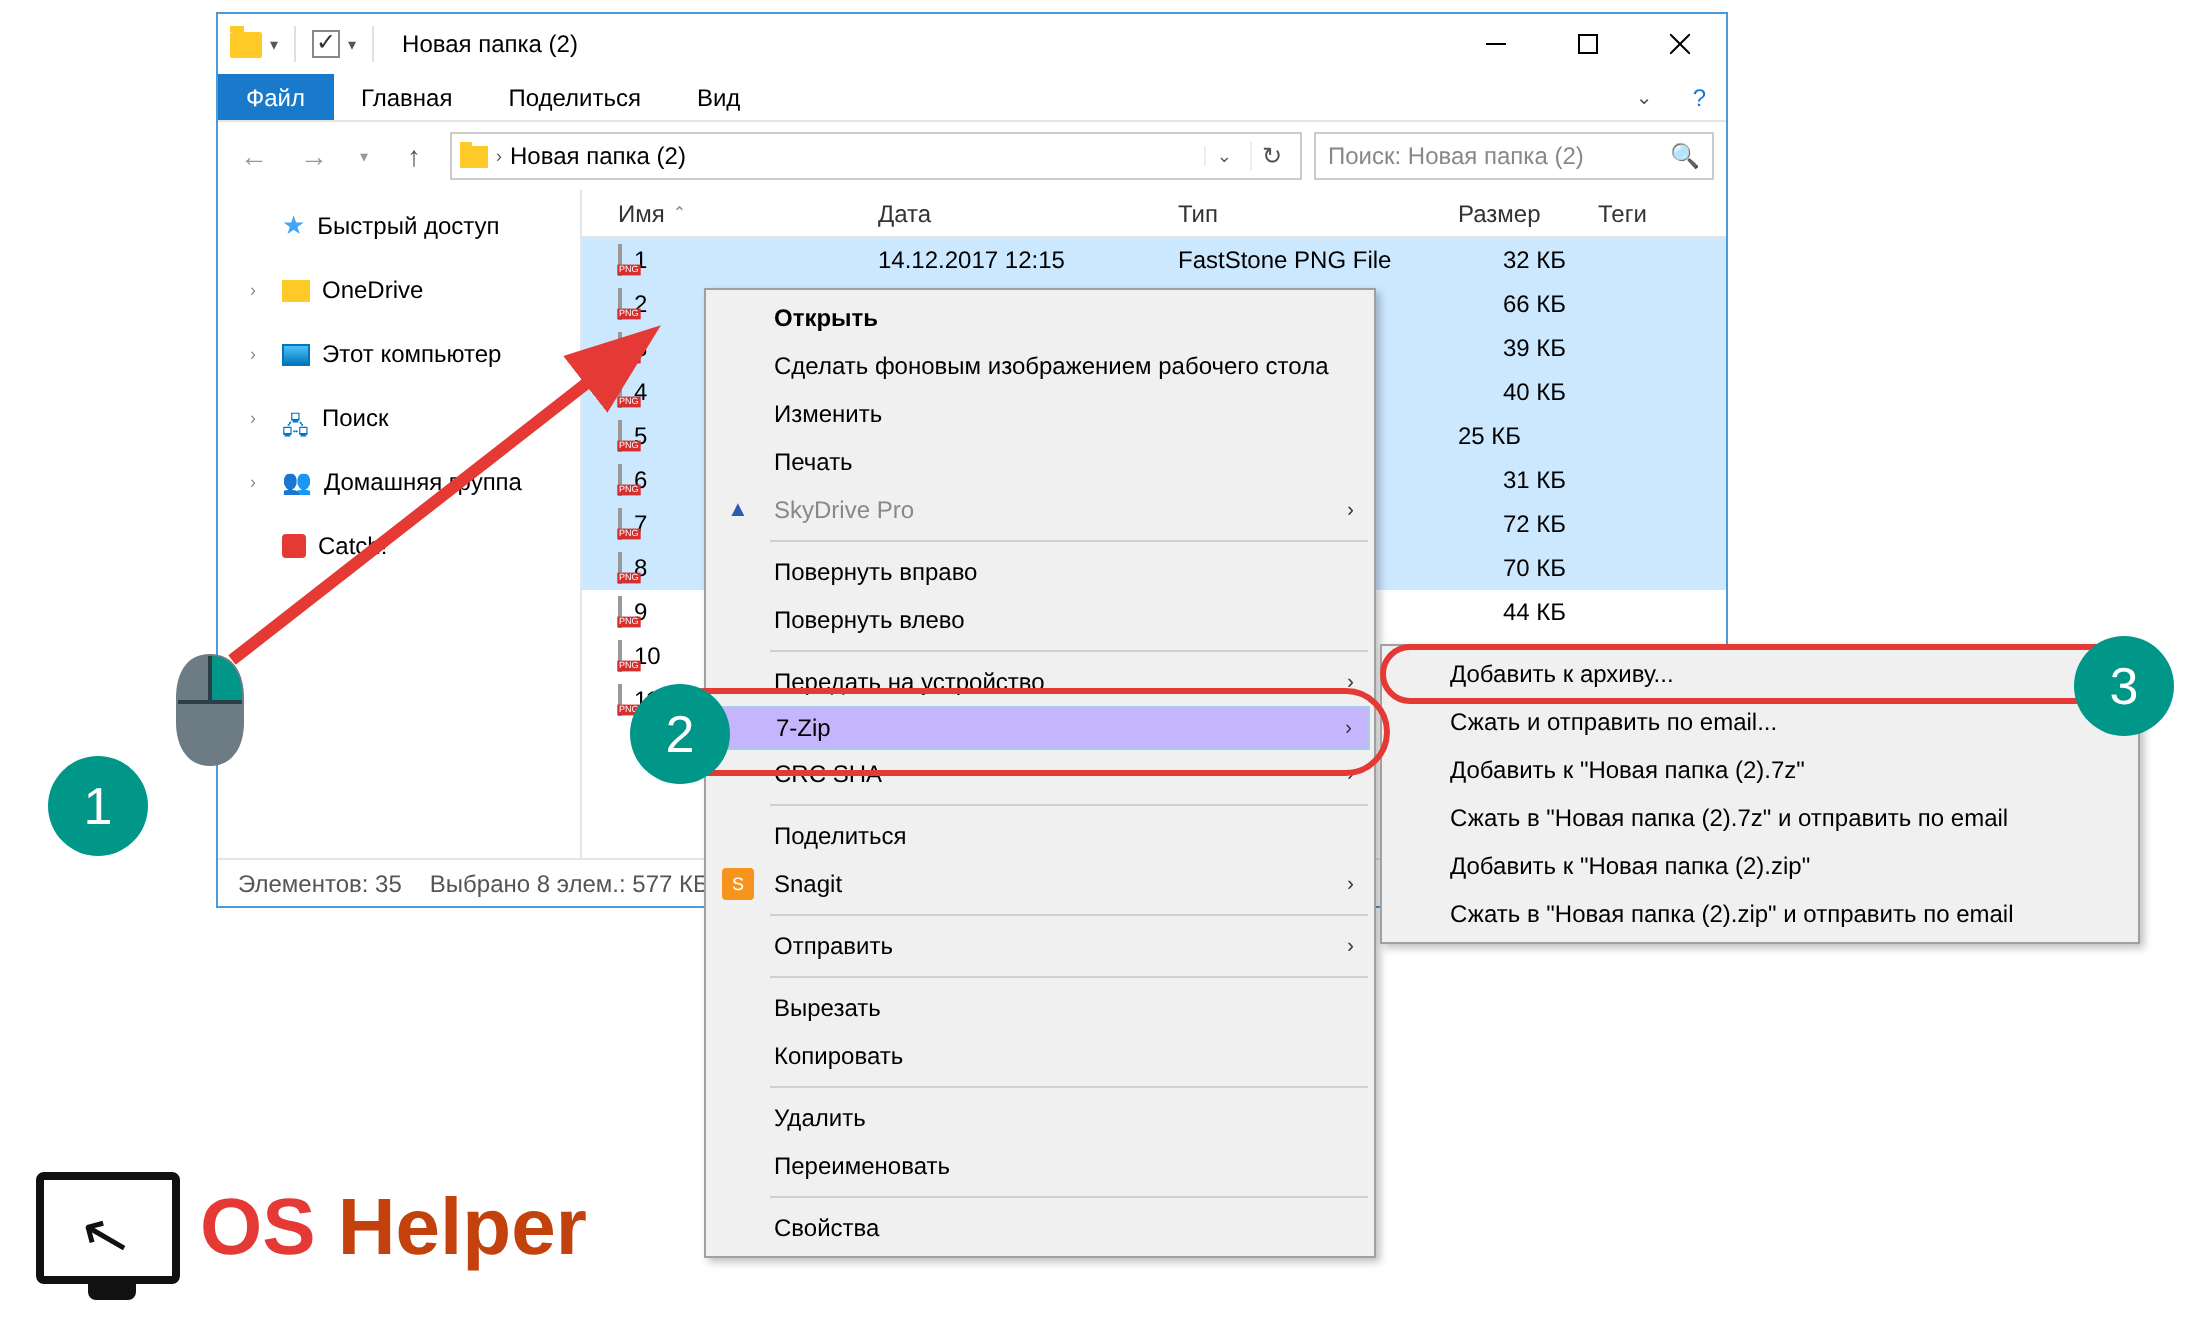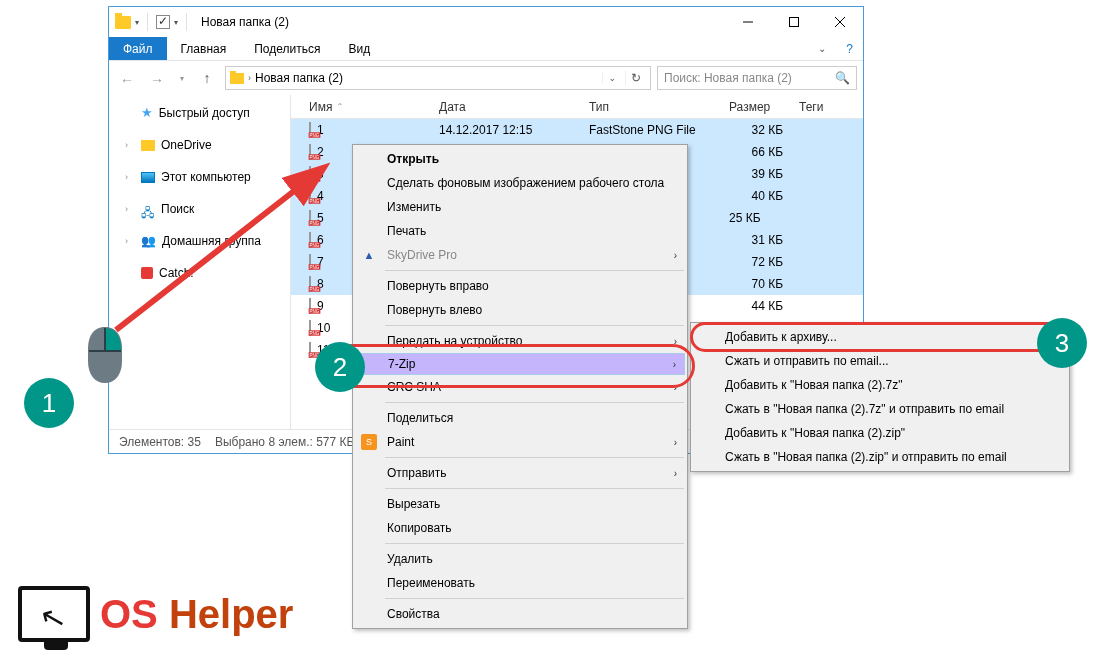--- a/index.html
+++ b/index.html
@@ -335,21 +335,21 @@
       <span class="subarrow">›</span>
     </div>
   <div class="mrow">
       <span>CRC SHA</span>
       <span class="subarrow">›</span>
     </div>
   <div class="msep"></div>
   <div class="mrow">Поделиться</div>
   <div class="mrow">
       <span class="micon" style="background:#f7941e;color:#fff;border-radius:2px;font-size:9px">S</span>
-      <span>Paint</span>
+      <span>Snagit</span>
       <span class="subarrow">›</span>
     </div>
   <div class="msep"></div>
   <div class="mrow">
       <span>Отправить</span>
       <span class="subarrow">›</span>
     </div>
   <div class="msep"></div>
   <div class="mrow">Вырезать</div>
   <div class="mrow">Копировать</div>

